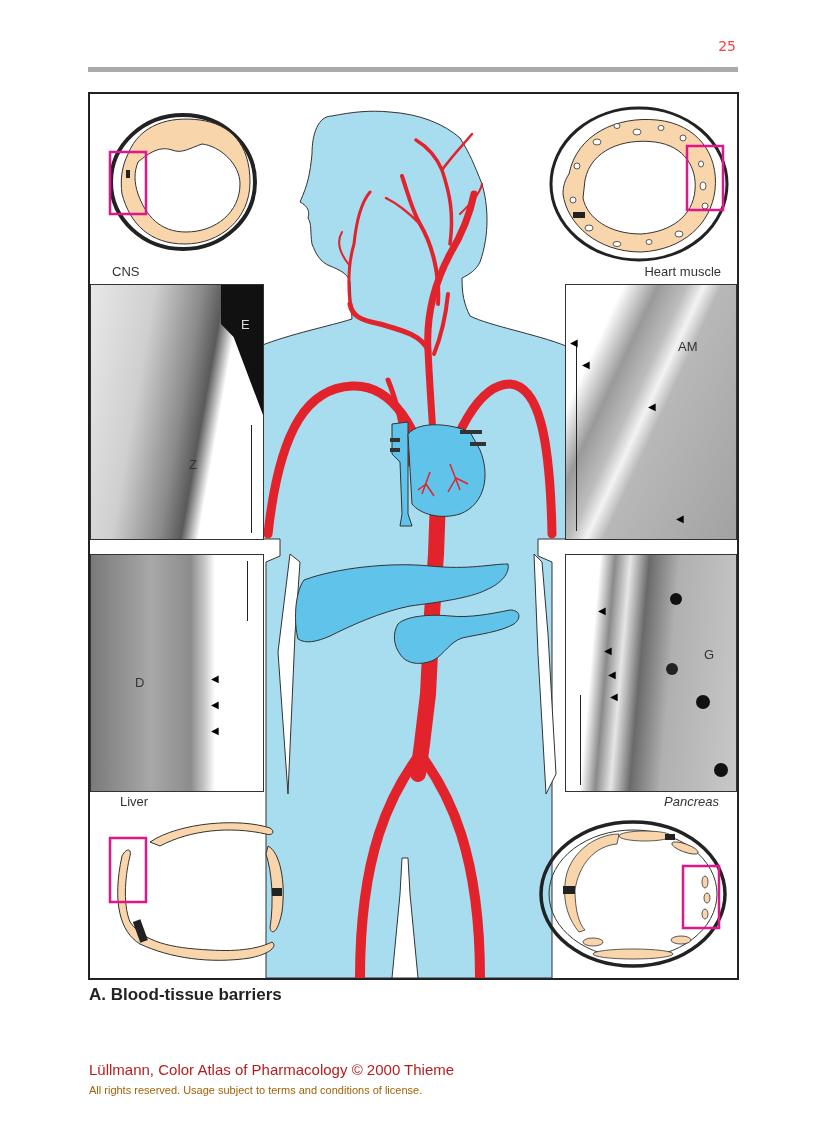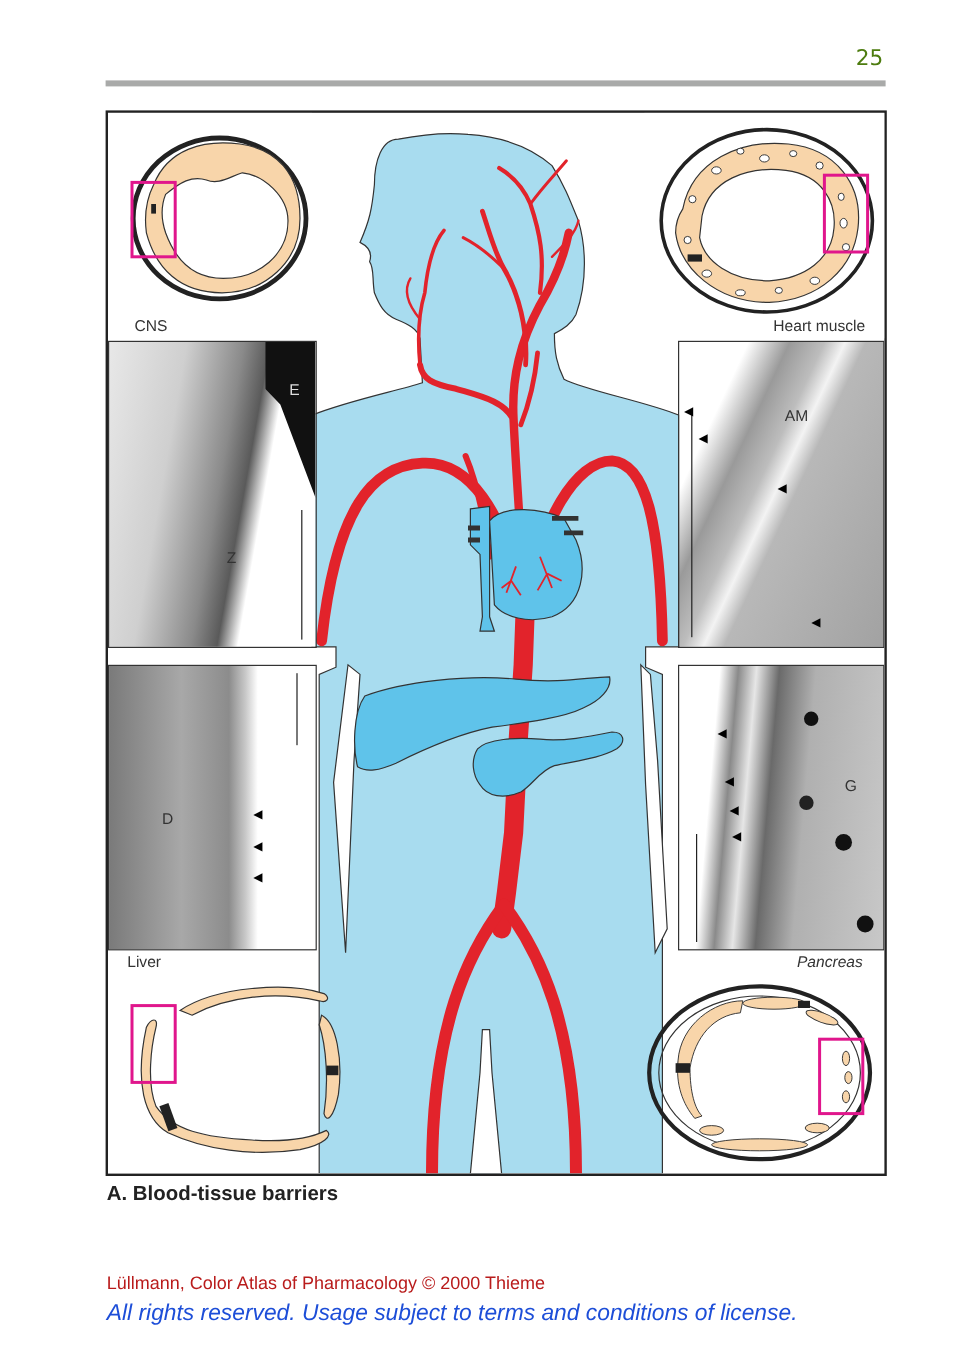--- a/index.html
+++ b/index.html
@@ -1,32 +1,32 @@
 <!DOCTYPE html>
 <html><head>
 <meta charset="utf-8">
 <style>
   html, body { margin: 0; padding: 0; background: #ffffff; }
   body { width: 816px; height: 1123px; position: relative; overflow: hidden; font-family: "Liberation Sans", sans-serif; }
   .header { position: absolute; left: 88px; top: 36px; width: 650px; height: 30px; }
   .header-title { position: absolute; right: 70px; top: 2px; font-family: "DejaVu Sans", sans-serif; font-weight: bold; font-size: 18px; color: #222; letter-spacing: -0.2px; }
-  .header-page { position: absolute; right: 2px; top: 2px; font-family: "DejaVu Sans", sans-serif; font-size: 18px; color: #4d7c0f; }
+  .header-page { position: absolute; right: 2px; top: 2px; font-family: "DejaVu Sans", sans-serif; font-size: 14px; color: #ef4444; }
   .header-rule { position: absolute; left: 88px; top: 67px; width: 650px; height: 5px; background: #a9aaa9; }
 
   .frame { position: absolute; left: 88px; top: 92px; width: 647px; height: 884px; border: 2px solid #222; background: #fff; overflow: hidden; }
   .figure-svg { position: absolute; left: 0; top: 0; }
 
   .panel { position: absolute; border: 1px solid #333; overflow: hidden; }
   .panel-label { position: absolute; font-size: 13px; color: #333; font-family: "Liberation Sans", sans-serif; }
   .micro-label { position: absolute; font-size: 13px; color: #333; font-family: "Liberation Sans", sans-serif; }
   .micro-label.light { color: #ddd; }
 
   .caption { position: absolute; left: 89px; top: 985px; font-size: 17px; font-weight: bold; color: #222; font-family: "Liberation Sans", sans-serif; }
   .footer-credit { position: absolute; left: 89px; top: 1061px; font-size: 15px; color: #b91c1c; font-family: "Liberation Sans", sans-serif; }
-  .footer-rights { position: absolute; left: 89px; top: 1084px; font-size: 19px; color: #1d4ed8; font-family: "Liberation Sans", sans-serif; font-style: italic; }
+  .footer-rights { position: absolute; left: 89px; top: 1084px; font-size: 11px; color: #a16207; font-family: "Liberation Sans", sans-serif; }
 </style>
 </head>
 <body>
 
 <div class="header">
   <span class="header-page">25</span>
 </div>
 <div class="header-rule"></div>
 
 <div class="frame">
@@ -124,36 +124,36 @@
   </div>
 
   <div class="panel" style="left:0; top:190px; width:172px; height:254px; background: linear-gradient(100deg, #e8e8e8 0%, #cfcfcf 30%, #8a8a8a 52%, #5a5a5a 62%, #ffffff 70%, #ffffff 100%);">
     <div style="position:absolute; right:0; top:0; width:42px; height:130px; background:#111; clip-path: polygon(0 0, 100% 0, 100% 100%, 30% 40%, 0 30%);"></div>
     <span class="micro-label light" style="left:150px; top:32px;">E</span>
     <span class="micro-label" style="left:98px; top:172px;">Z</span>
     <div style="position:absolute; left:160px; top:140px; width:1px; height:108px; background:#222;"></div>
   </div>
 
   <div class="panel" style="right:0; top:190px; width:170px; height:254px; background: linear-gradient(115deg, #ffffff 0%, #ffffff 20%, #9a9a9a 32%, #bdbdbd 42%, #f3f3f3 48%, #b8b8b8 54%, #a2a2a2 100%);">
-    <span class="micro-label" style="left:88px; top:54px;">AM</span>
+    <span class="micro-label" style="left:112px; top:54px;">AM</span>
     <div style="position:absolute; left:10px; top:60px; width:1px; height:186px; background:#222;"></div>
     <span style="position:absolute; left:4px; top:52px; font-size:10px;">◀</span>
     <span style="position:absolute; left:16px; top:74px; font-size:10px;">◀</span>
     <span style="position:absolute; left:82px; top:116px; font-size:10px;">◀</span>
     <span style="position:absolute; left:110px; top:228px; font-size:10px;">◀</span>
   </div>
 
   <div class="panel" style="left:0; top:460px; width:172px; height:236px; background: linear-gradient(90deg, #7a7a7a 0%, #a8a8a8 35%, #8c8c8c 58%, #c8c8c8 66%, #ffffff 72%, #ffffff 100%);">
     <span class="micro-label" style="left:44px; top:120px;">D</span>
     <div style="position:absolute; left:156px; top:6px; width:1px; height:60px; background:#222;"></div>
     <span style="position:absolute; left:120px; top:118px; font-size:10px;">◀</span>
     <span style="position:absolute; left:120px; top:144px; font-size:10px;">◀</span>
     <span style="position:absolute; left:120px; top:170px; font-size:10px;">◀</span>
   </div>
-  <span class="panel-label" style="left:16px; top:700px;">Liver</span>
+  <span class="panel-label" style="left:30px; top:700px;">Liver</span>
 
   <div class="panel" style="right:0; top:460px; width:170px; height:236px; background: linear-gradient(95deg, #ffffff 0%, #ffffff 18%, #8a8a8a 26%, #e6e6e6 34%, #6a6a6a 44%, #b0b0b0 60%, #c8c8c8 100%);">
     <div style="position:absolute; left:104px; top:38px; width:12px; height:12px; border-radius:50%; background:#111;"></div>
     <div style="position:absolute; left:130px; top:140px; width:14px; height:14px; border-radius:50%; background:#111;"></div>
     <div style="position:absolute; left:100px; top:108px; width:12px; height:12px; border-radius:50%; background:#222;"></div>
     <div style="position:absolute; left:148px; top:208px; width:14px; height:14px; border-radius:50%; background:#111;"></div>
     <span class="micro-label" style="left:138px; top:92px;">G</span>
     <div style="position:absolute; left:14px; top:140px; width:1px; height:90px; background:#222;"></div>
     <span style="position:absolute; left:32px; top:50px; font-size:10px;">◀</span>
     <span style="position:absolute; left:38px; top:90px; font-size:10px;">◀</span>

